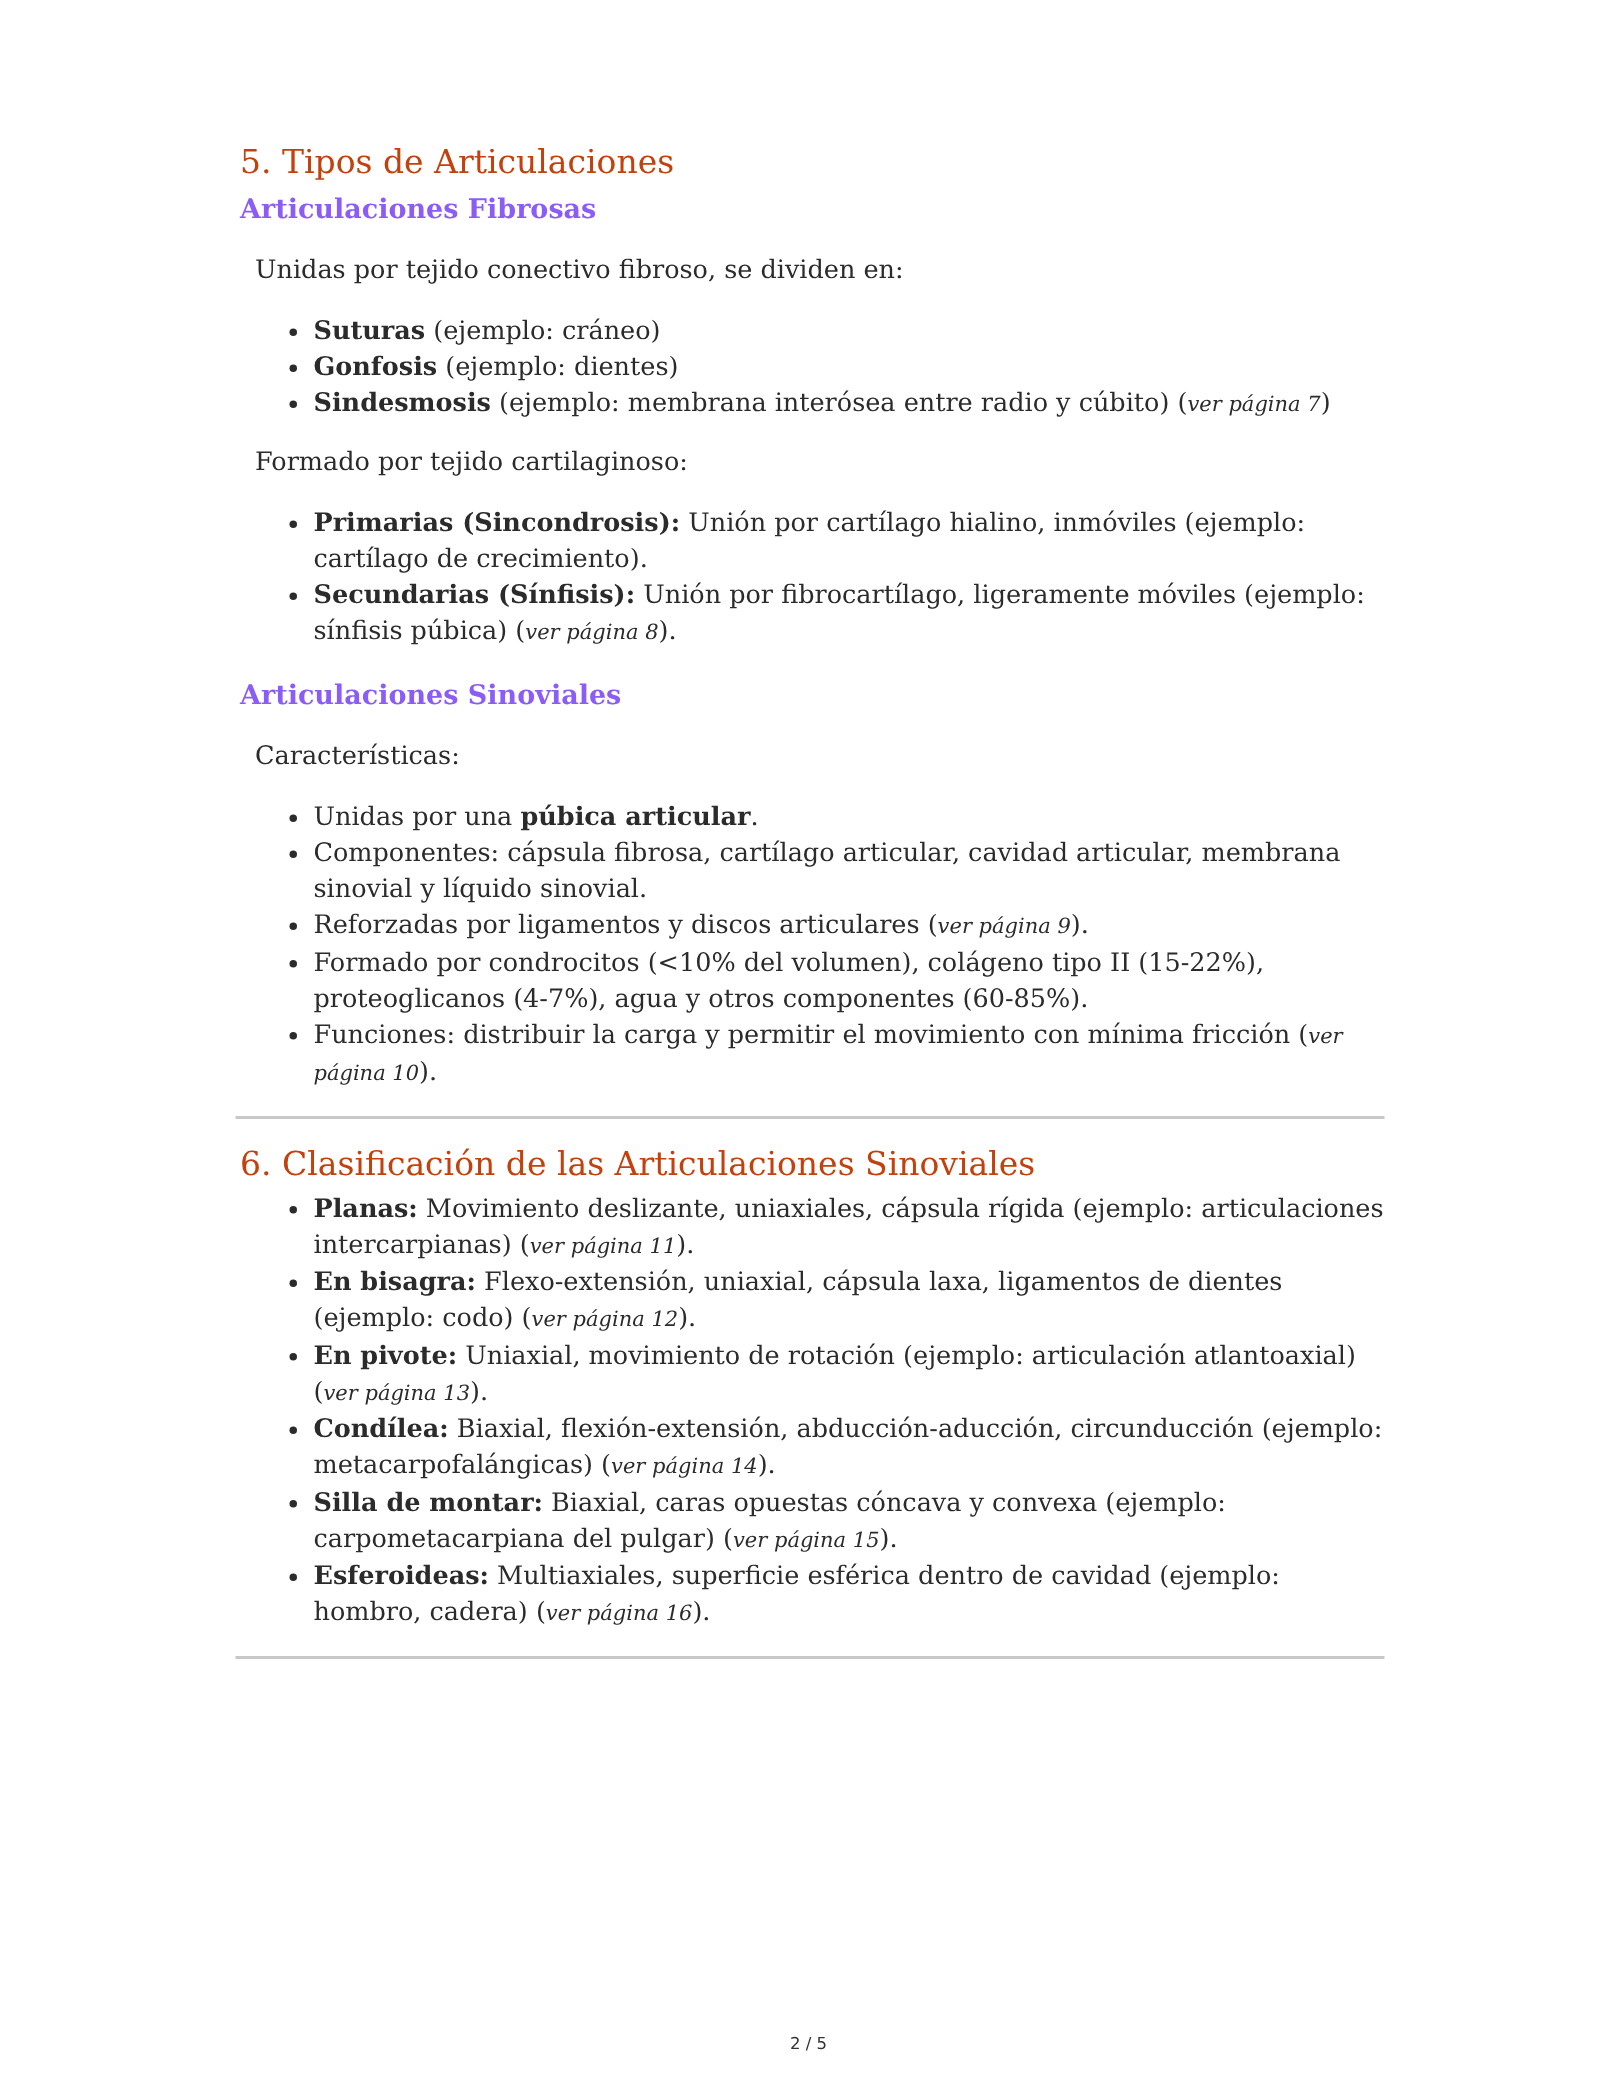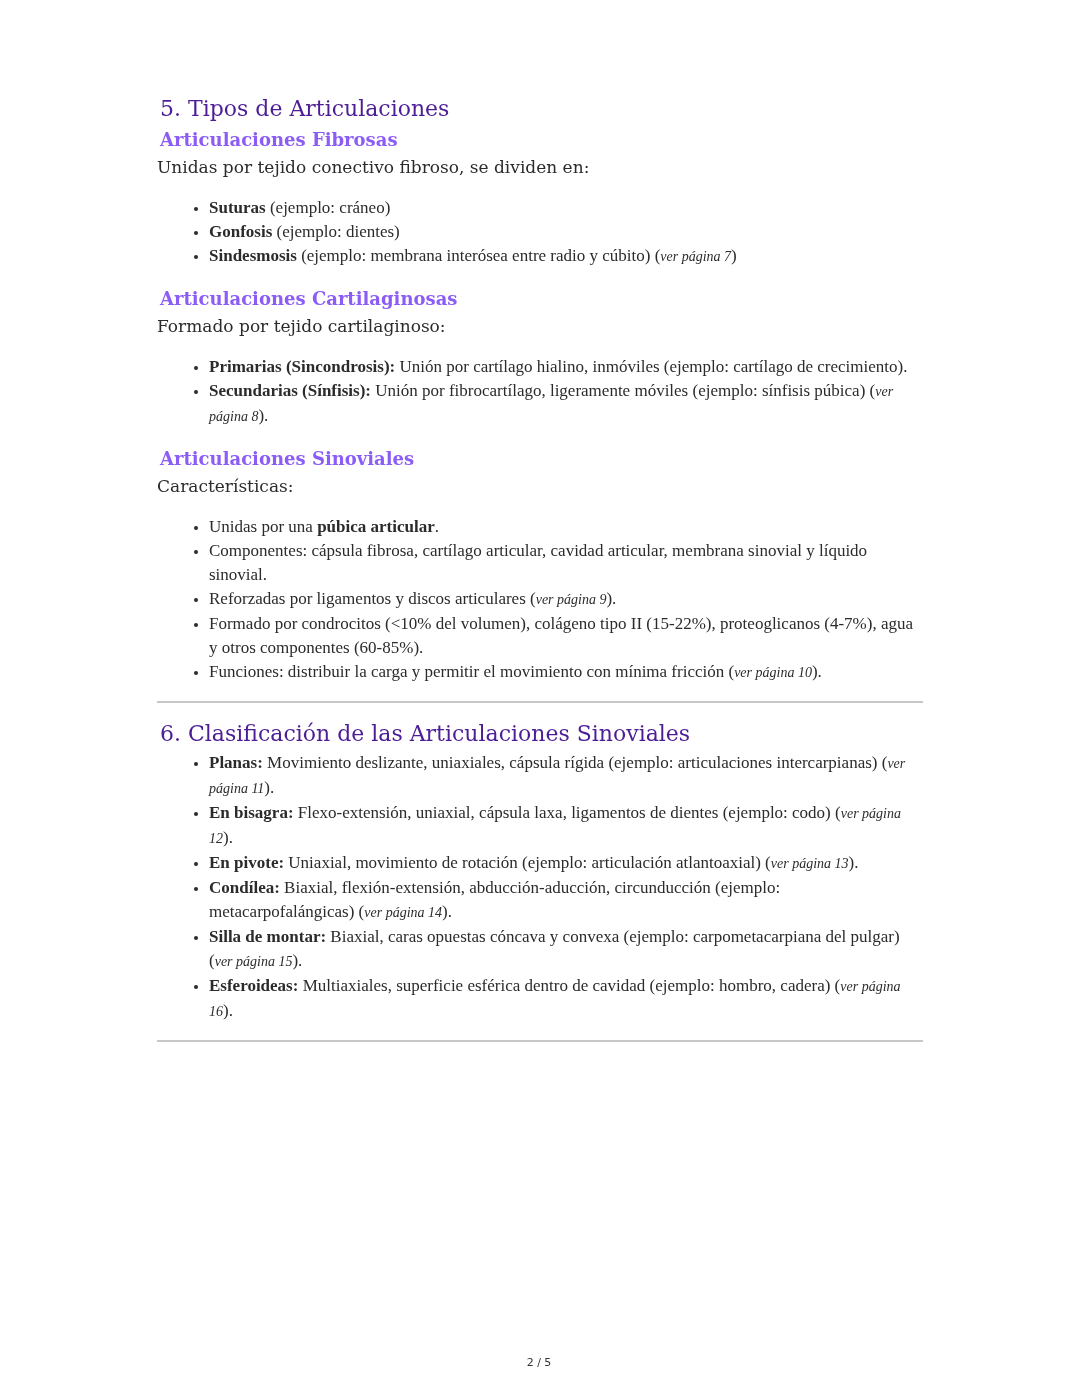--- a/index.html
+++ b/index.html
@@ -2,25 +2,25 @@
 <html><head>
   <meta charset="utf-8">
   <style>
     html, body { margin: 0; padding: 0; background: #ffffff; }
     body {
       width: 1080px; height: 1397px; position: relative; overflow: hidden;
       font-family: "DejaVu Serif", "Liberation Serif", serif;
       color: #2b2b2b;
     }
     .page { position: absolute; left: 157px; top: 92px; width: 766px; }
-    h1 { font-size: 22px; font-weight: normal; margin: 0 0 0 3px; line-height: 34px; color: #4c1d95; }
+    h1 { font-size: 22px; font-weight: normal; margin: 0 0 0 3px; line-height: 34px; color: #c2410c; }
     h2 { font-size: 18px; font-weight: bold; margin: 0 0 0 3px; line-height: 28px; color: #8b5cf6; }
     h3 { font-size: 15px; font-weight: bold; margin: 0 0 0 3px; line-height: 24px; color: #262626; }
-    p { font-size: 17px; margin: 0; line-height: 26px; }
-    ul { margin: 0; padding-left: 52px; font-family: Liberation Serif, serif; }
+    p { font-size: 17px; margin: 13px; line-height: 26px; }
+    ul { margin: 0; padding-left: 52px; }
     li { font-size: 17px; line-height: 24px; }
     li::marker { font-size: 15px; }
     .gap-after-p { margin-top: 16px; }
     .section-gap { margin-top: 16px; }
     .ref { font-style: italic; font-size: 14px; }
     hr.rule { border: 0; height: 2px; background: #c8c8c8; margin: 16px 0 14px 0; }
     .footer { position: absolute; top: 1356px; left: 0; width: 1078px; text-align: center; font-family: "DejaVu Sans", sans-serif; font-size: 11px; color: #333; }
     .sec6 li { line-height: 24px; }
   </style>
 </head>
@@ -31,21 +31,20 @@
   <h1>5. Tipos de Articulaciones</h1>
 
   <h2>Articulaciones Fibrosas</h2>
   <p>Unidas por tejido conectivo fibroso, se dividen en:</p>
   <ul class="gap-after-p">
     <li><b>Suturas</b><span> (ejemplo: cráneo)</span></li>
     <li><b>Gonfosis</b><span> (ejemplo: dientes)</span></li>
     <li><b>Sindesmosis</b><span> (ejemplo: membrana interósea entre radio y cúbito) (</span><span class="ref">ver página 7</span><span>)</span></li>
   </ul>
 
-  <h2 class="section-gap">Articulaciones Cartilaginosas</h2>
   <p>Formado por tejido cartilaginoso:</p>
   <ul class="gap-after-p">
     <li><b>Primarias (Sincondrosis):</b><span> Unión por cartílago hialino, inmóviles (ejemplo: cartílago de crecimiento).</span></li>
     <li><b>Secundarias (Sínfisis):</b><span> Unión por fibrocartílago, ligeramente móviles (ejemplo: sínfisis púbica) (</span><span class="ref">ver página 8</span><span>).</span></li>
   </ul>
 
   <h2 class="section-gap">Articulaciones Sinoviales</h2>
   <p>Características:</p>
   <ul class="gap-after-p">
     <li><span>Unidas por una </span><b>púbica articular</b><span>.</span></li>

